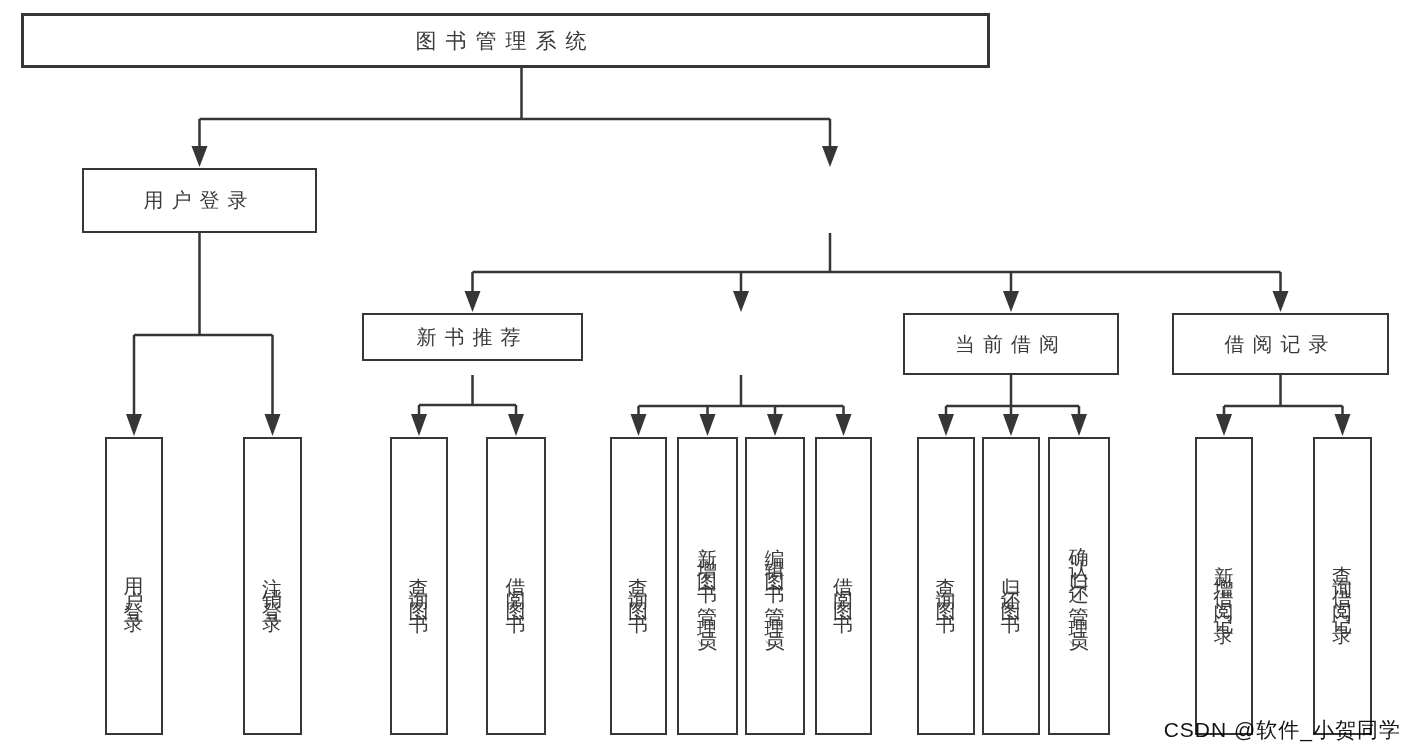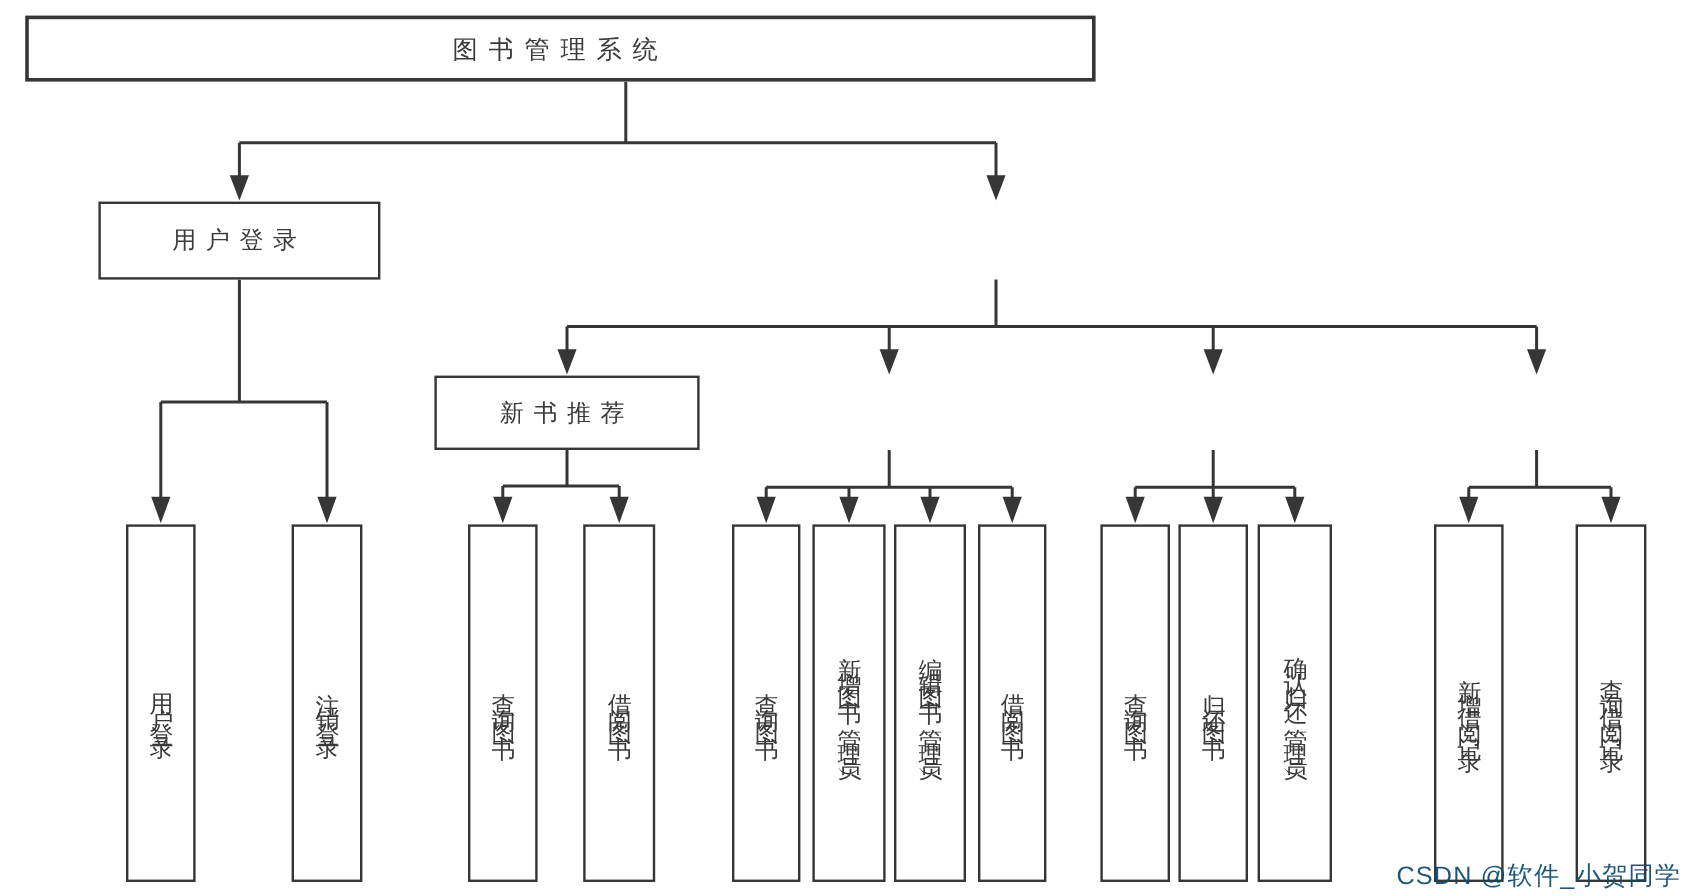--- a/index.html
+++ b/index.html
@@ -48,21 +48,21 @@
     font-size: 20px;
     line-height: 1;
     letter-spacing: 12px;
     white-space: nowrap;
   }
   .watermark {
     position: absolute;
     right: 4px;
     bottom: 3px;
     font-size: 21px;
-    color: #0c4a6e;
+    color: #000000;
     letter-spacing: 1px;
     z-index: 5;
     opacity: 0.92;
   }
 </style>
 </head>
 <body>
 
 <div class="canvas">
 
@@ -93,25 +93,27 @@
       M699.5 414 L715.5 414 L707.5 436 Z
       M767 414 L783 414 L775 436 Z
       M835.5 414 L851.5 414 L843.5 436 Z
       M938 414 L954 414 L946 436 Z
       M1003 414 L1019 414 L1011 436 Z
       M1071 414 L1087 414 L1079 436 Z
       M1216 414 L1232 414 L1224 436 Z
       M1334.5 414 L1350.5 414 L1342.5 436 Z"></path>
   </svg>
 
-  <div class="node root" style="left:21px; top:13px; width:892px; height:55px">图书管理系统</div>
+  <div class="node root" style="left:21px; top:13px; width:969px; height:55px">图书管理系统</div>
 
   <div class="node h" style="left:82px; top:168px; width:235px; height:65px">用户登录</div>
 
-  <div class="node h" style="left:362px; top:313px; width:221px; height:62px">新书推荐</div>
+  <div class="node h" style="left:362px; top:313px; width:221px; height:48px">新书推荐</div>
+  <div class="node h" style="left:903px; top:313px; width:216px; height:62px">当前借阅</div>
+  <div class="node h" style="left:1172px; top:313px; width:217px; height:62px">借阅记录</div>
 
   <div class="node v" style="left:105px; top:437px; width:58px; height:298px">
     <span class="vtext">用户登录</span>
   </div>
   <div class="node v" style="left:243px; top:437px; width:59px; height:298px">
     <span class="vtext">注销登录</span>
   </div>
 
   <div class="node v" style="left:390px; top:437px; width:58px; height:298px">
     <span class="vtext">查询图书</span>

